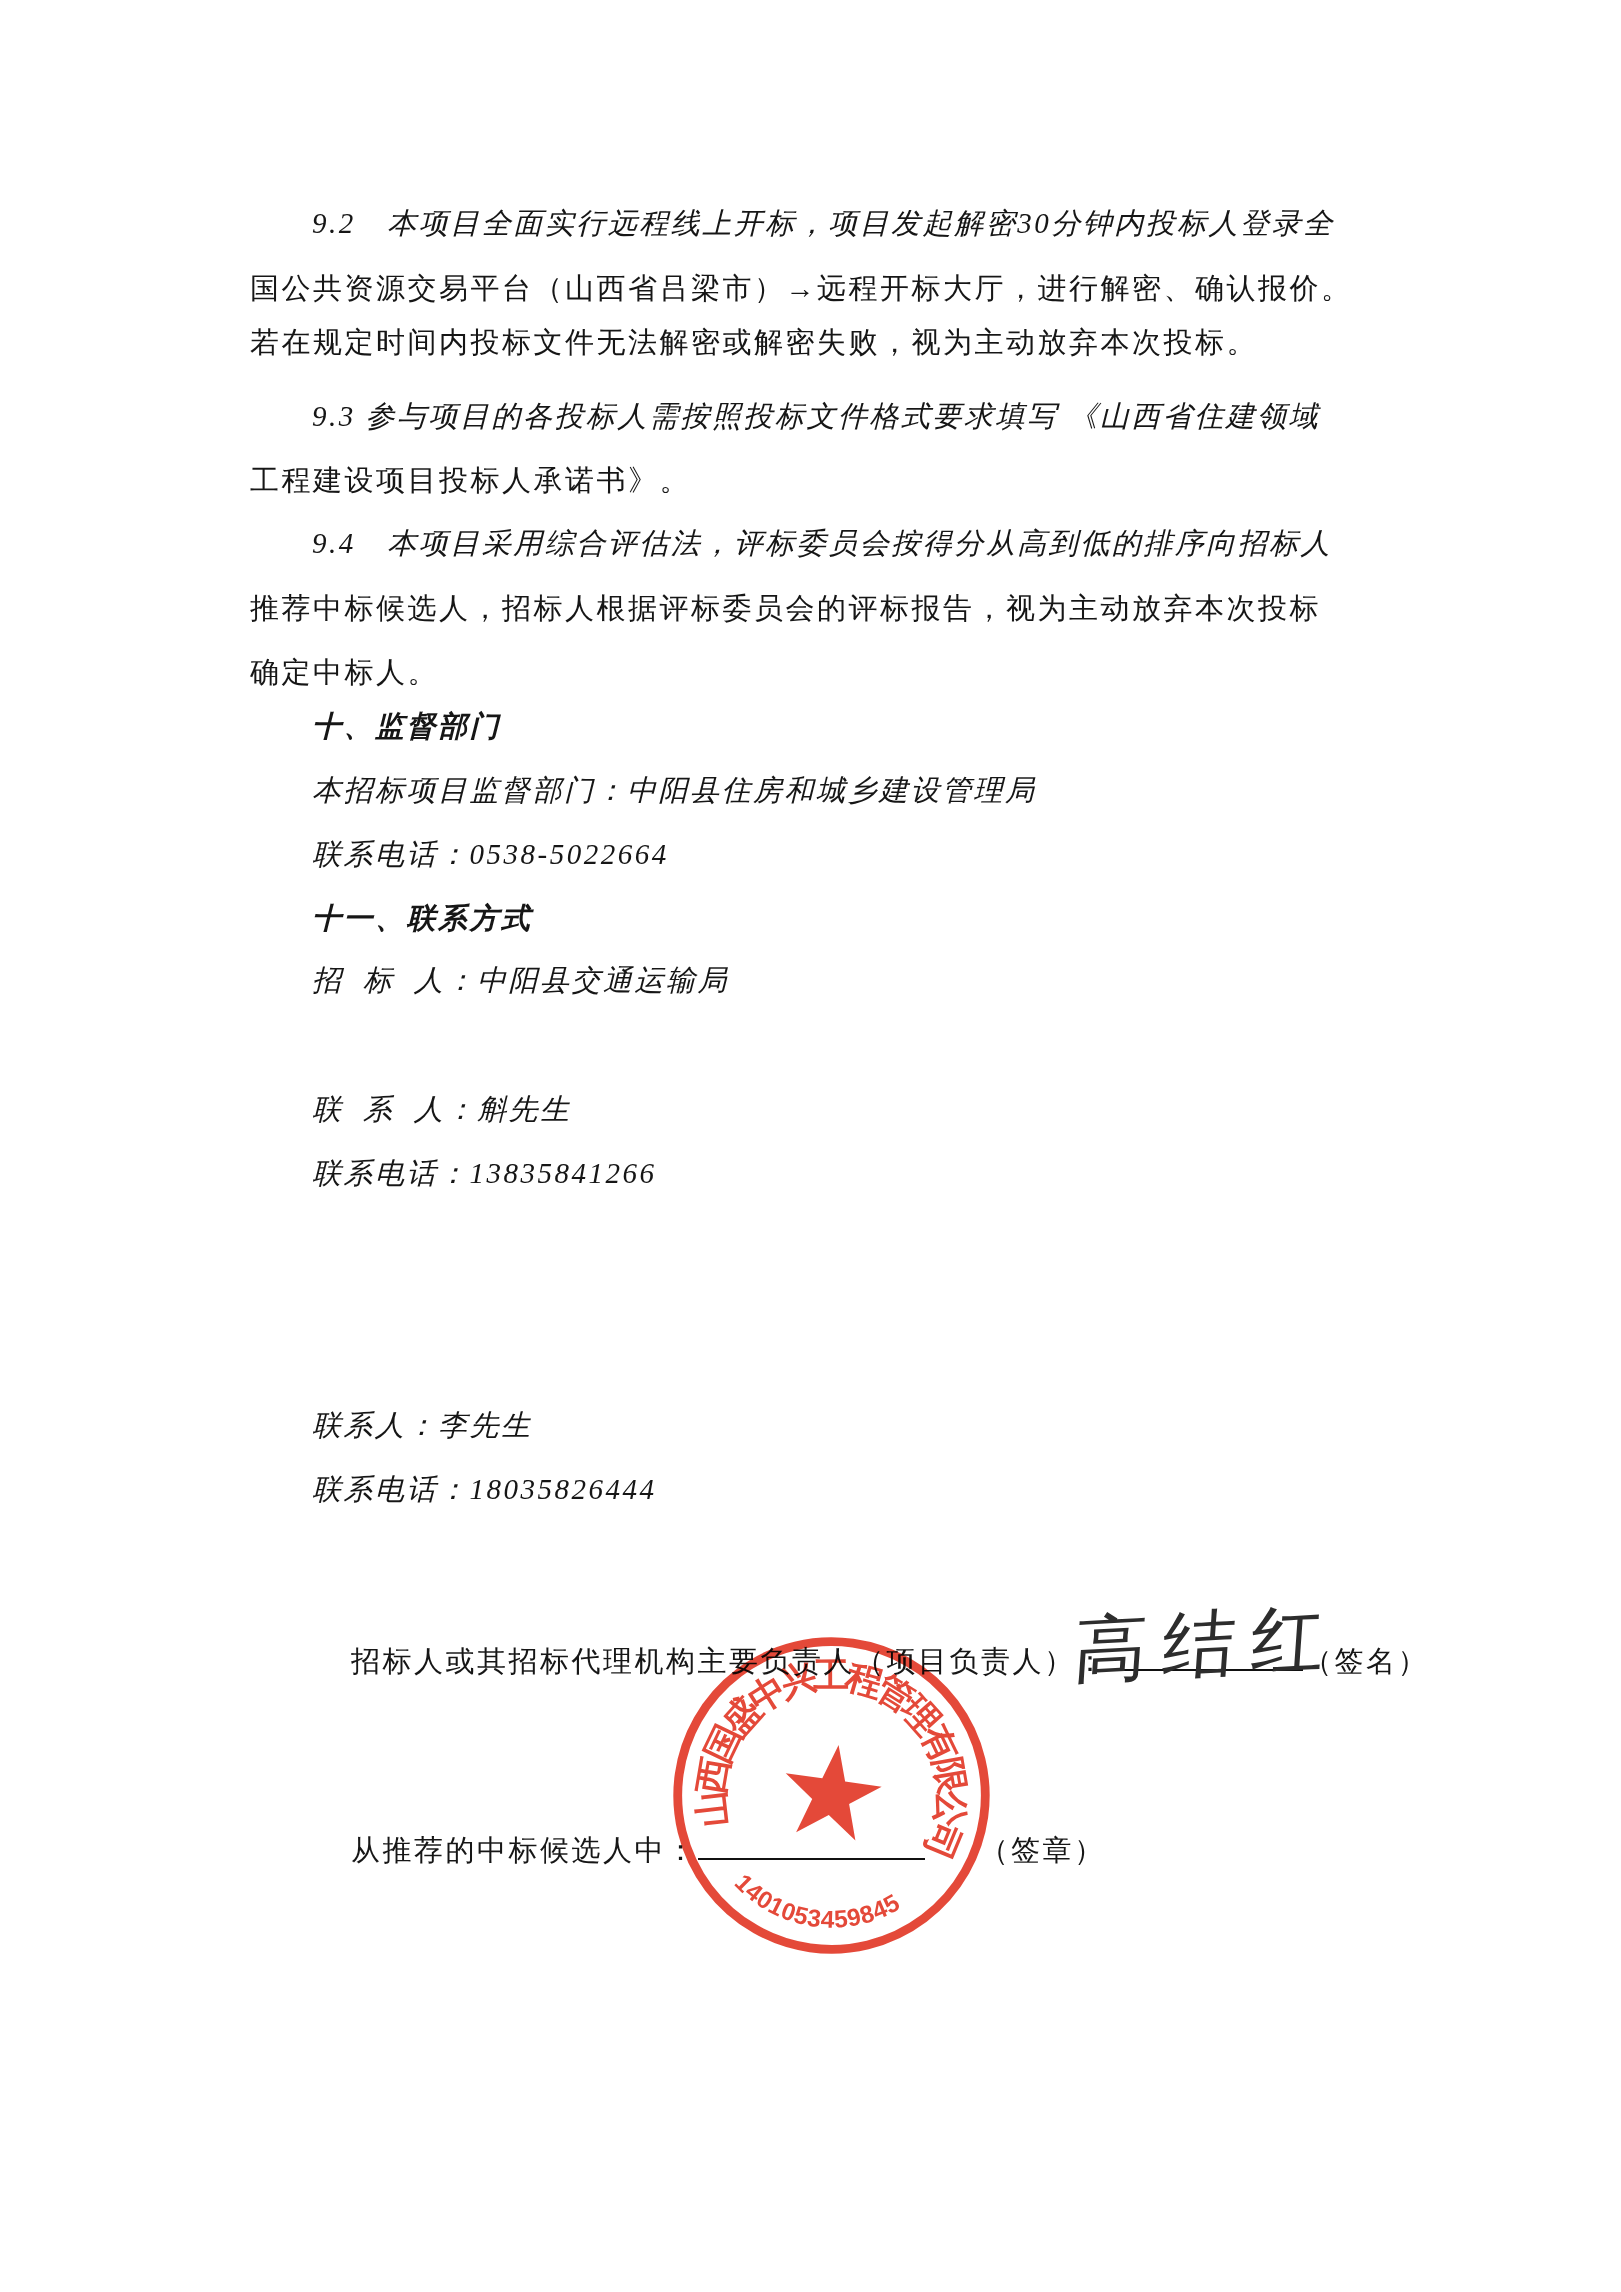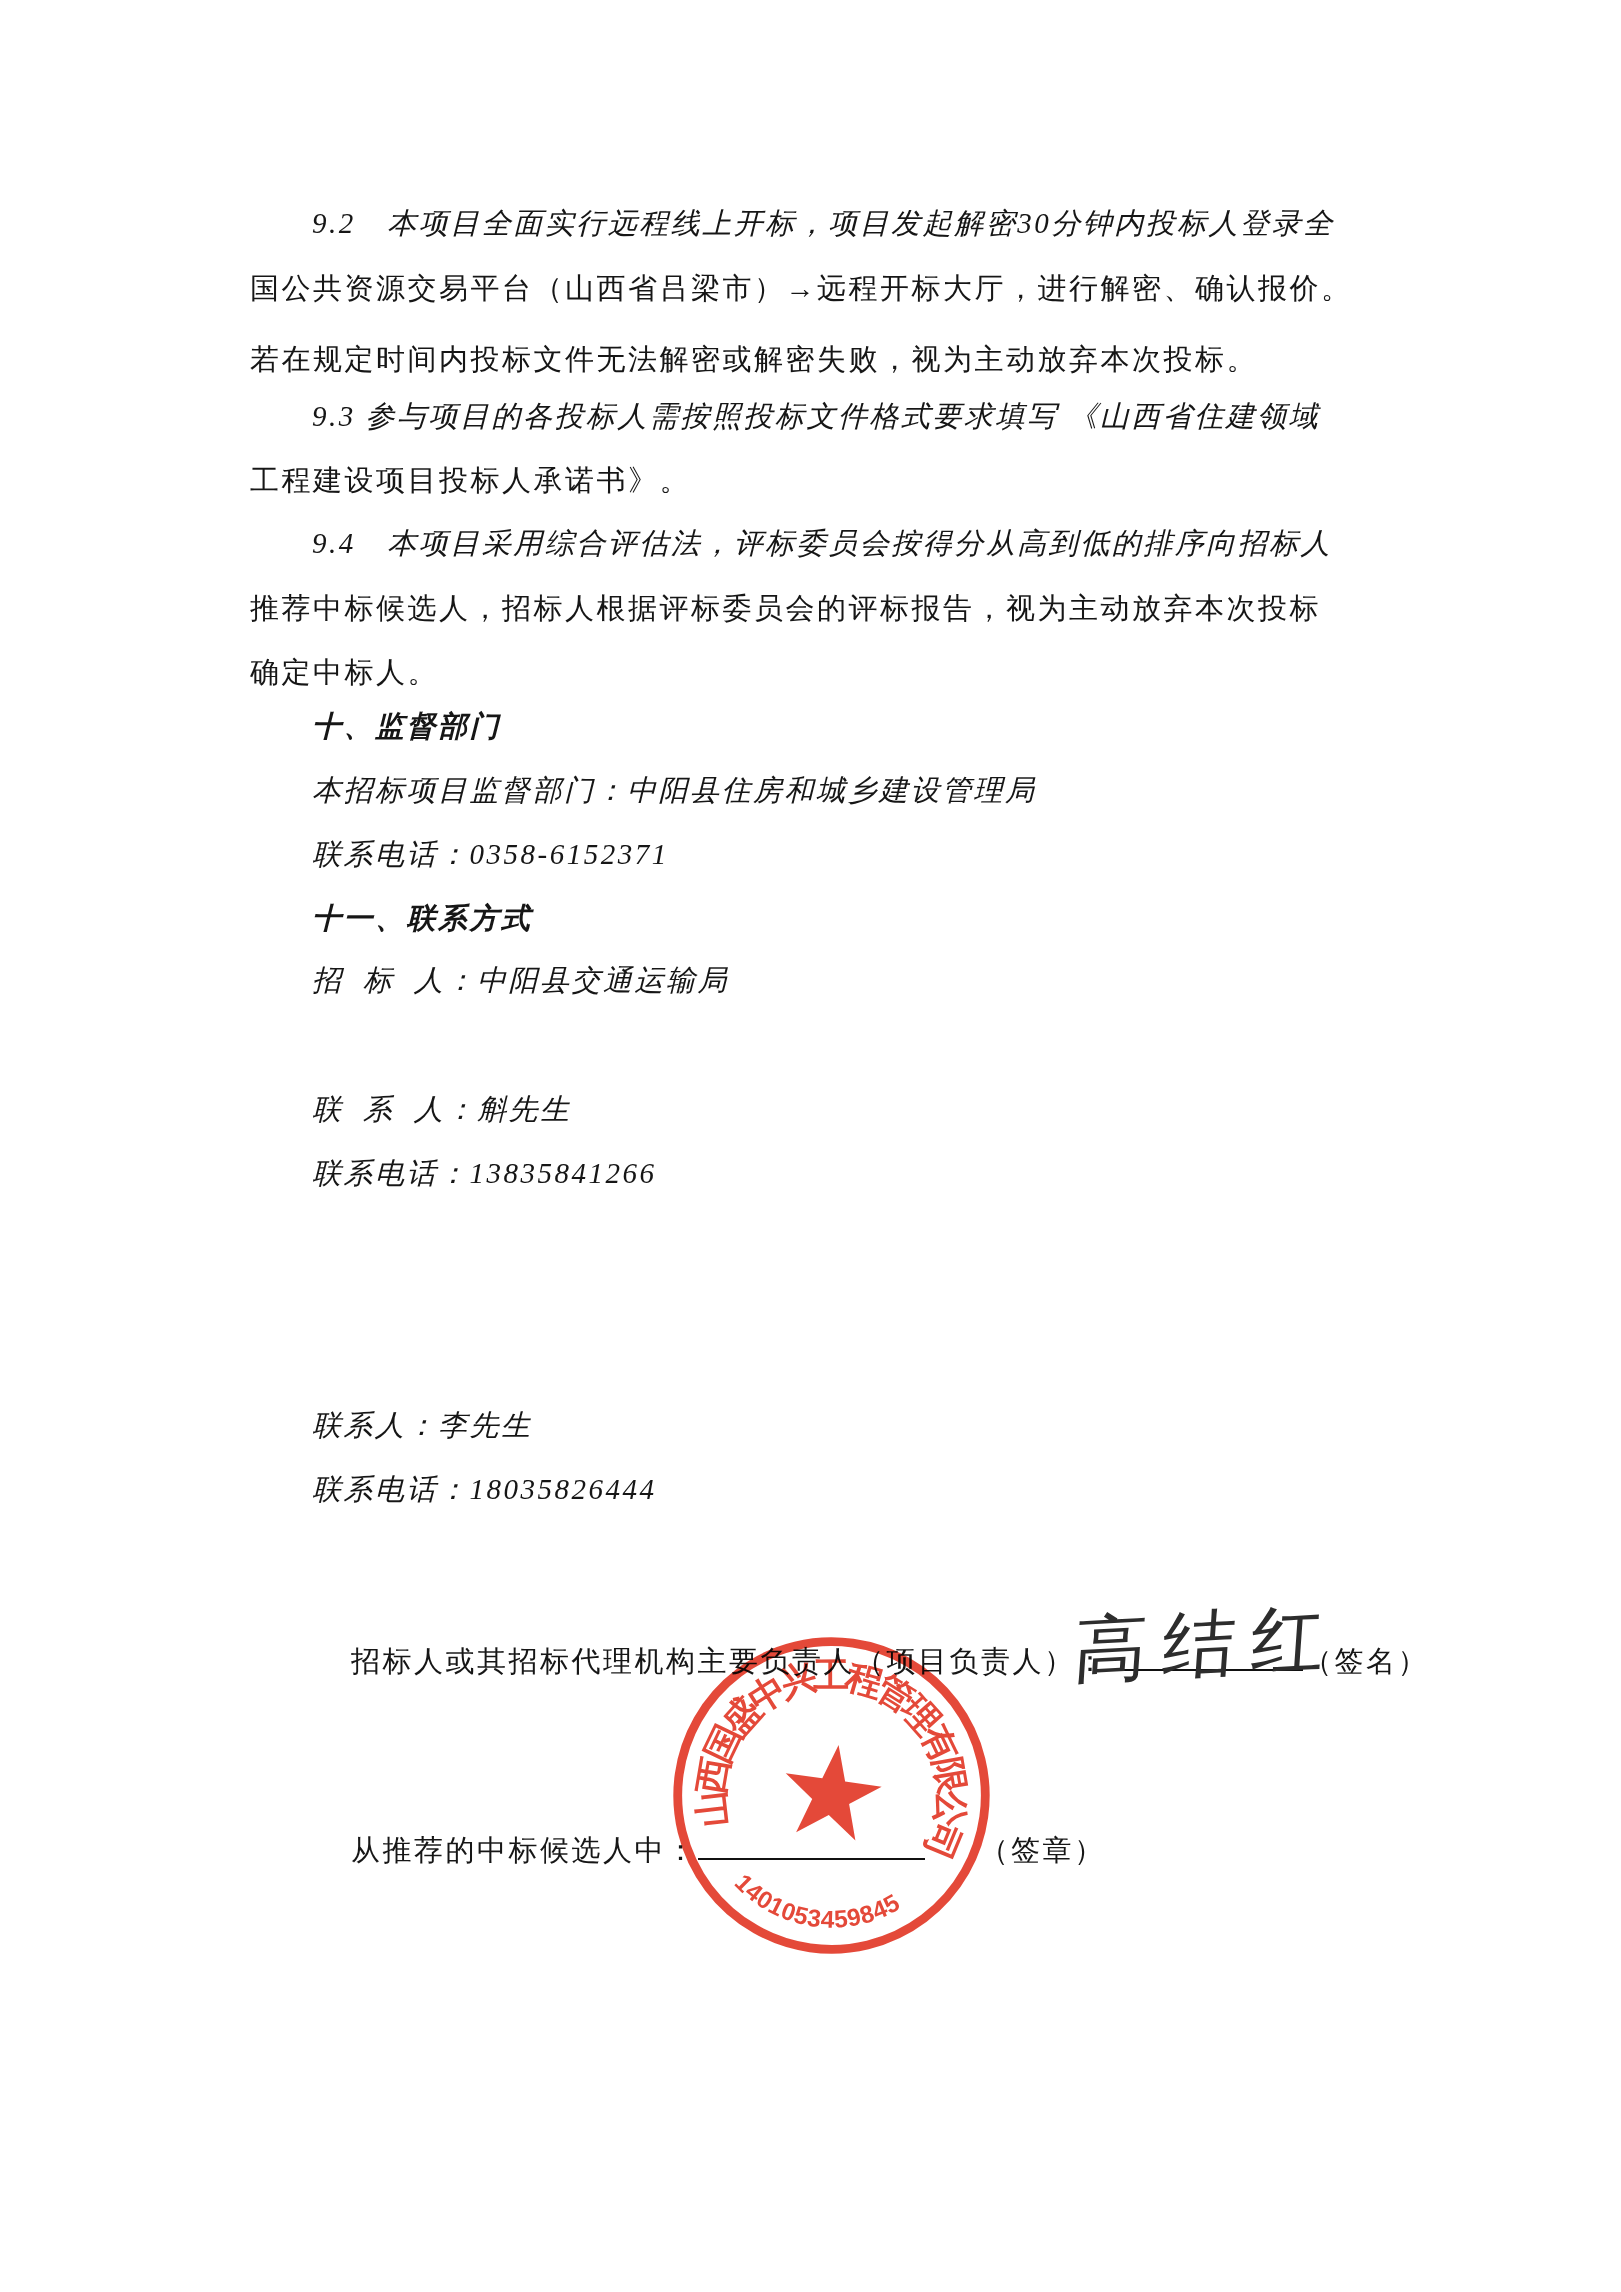--- a/index.html
+++ b/index.html
@@ -43,30 +43,30 @@
     font-family:"Liberation Sans","DejaVu Sans",sans-serif;
   }
 </style>
 </head>
 <body>
 
 <div class="page">
 
   <div class="ln indent" style="top:206px">9.2　本项目全面实行远程线上开标，项目发起解密30分钟内投标人登录全</div>
   <div class="ln" style="top:271px">国公共资源交易平台（山西省吕梁市）→远程开标大厅，进行解密、确认报价。</div>
-  <div class="ln" style="top:342px">若在规定时间内投标文件无法解密或解密失败，视为主动放弃本次投标。</div>
+  <div class="ln" style="top:325px">若在规定时间内投标文件无法解密或解密失败，视为主动放弃本次投标。</div>
   <div class="ln indent" style="top:399px">9.3 参与项目的各投标人需按照投标文件格式要求填写 《山西省住建领域</div>
   <div class="ln" style="top:463px">工程建设项目投标人承诺书》。</div>
   <div class="ln indent" style="top:526px">9.4　本项目采用综合评估法，评标委员会按得分从高到低的排序向招标人</div>
   <div class="ln" style="top:591px">推荐中标候选人，招标人根据评标委员会的评标报告，视为主动放弃本次投标</div>
   <div class="ln" style="top:655px">确定中标人。</div>
 
   <div class="ln indent bold" style="top:709px">十、监督部门</div>
   <div class="ln indent" style="top:773px">本招标项目监督部门：中阳县住房和城乡建设管理局</div>
-  <div class="ln indent" style="top:837px">联系电话：0358-6152371</div>
+  <div class="ln indent" style="top:837px">联系电话：0538-5022664</div>
 
   <div class="ln indent bold" style="top:901px">十一、联系方式</div>
   <div class="ln indent" style="top:963px">招  标  人：中阳县交通运输局</div>
   <div class="ln indent" style="top:1092px">联  系  人：斛先生</div>
   <div class="ln indent" style="top:1156px">联系电话：13835841266</div>
 
   <div class="ln indent" style="top:1408px">联系人：李先生</div>
   <div class="ln indent" style="top:1472px">联系电话：18035826444</div>
 
   <div class="ln sig-row" style="top:1601px">

